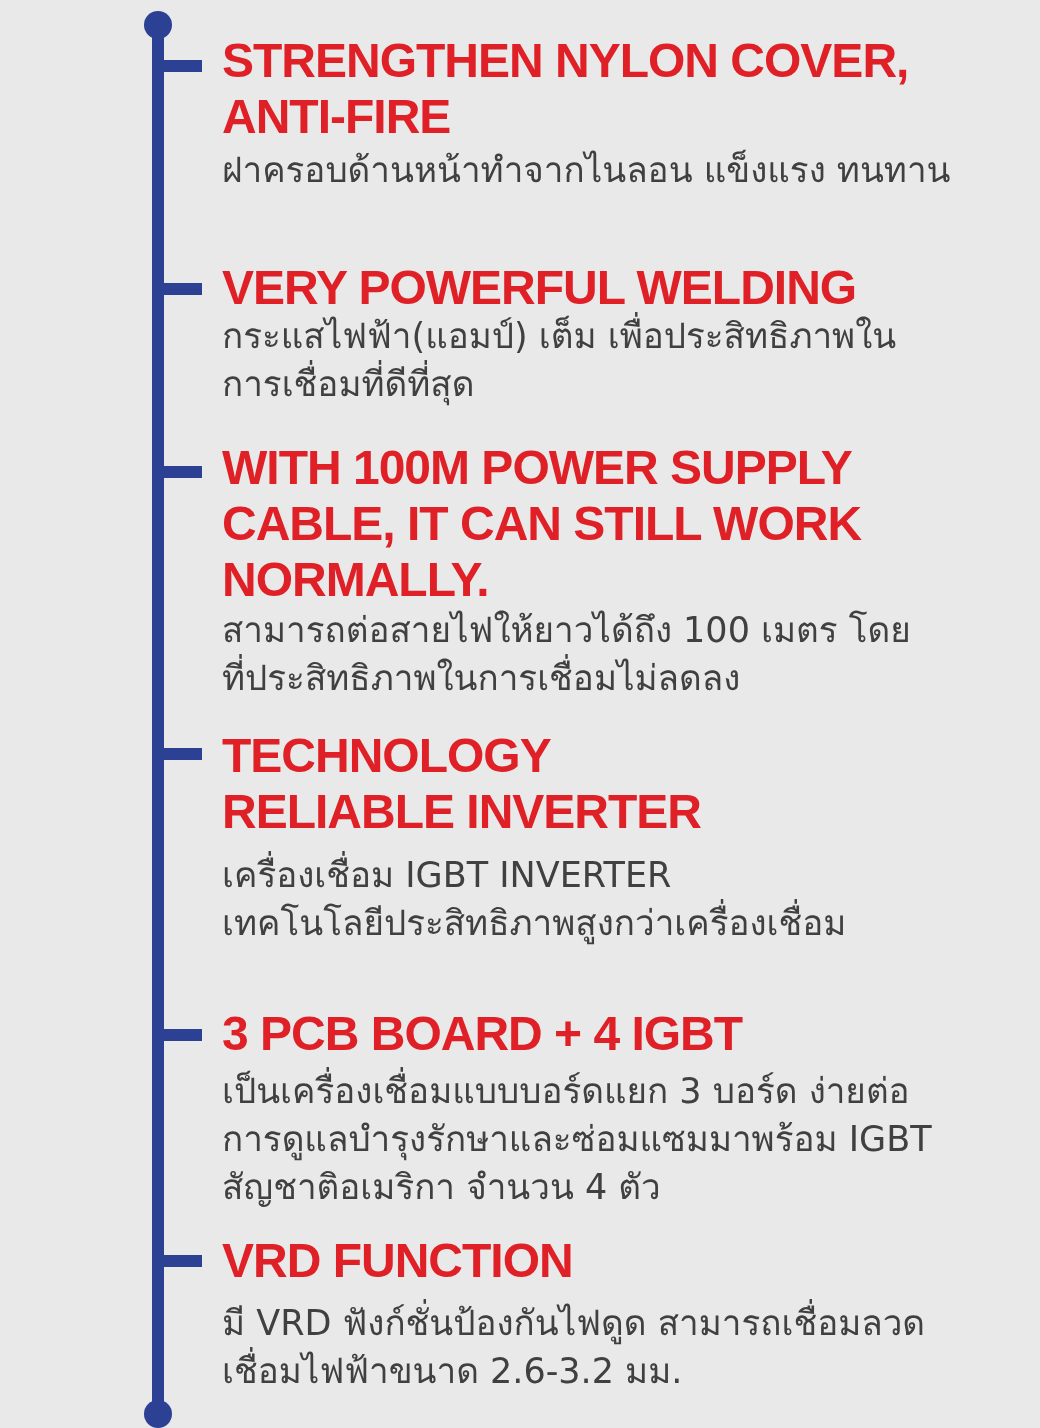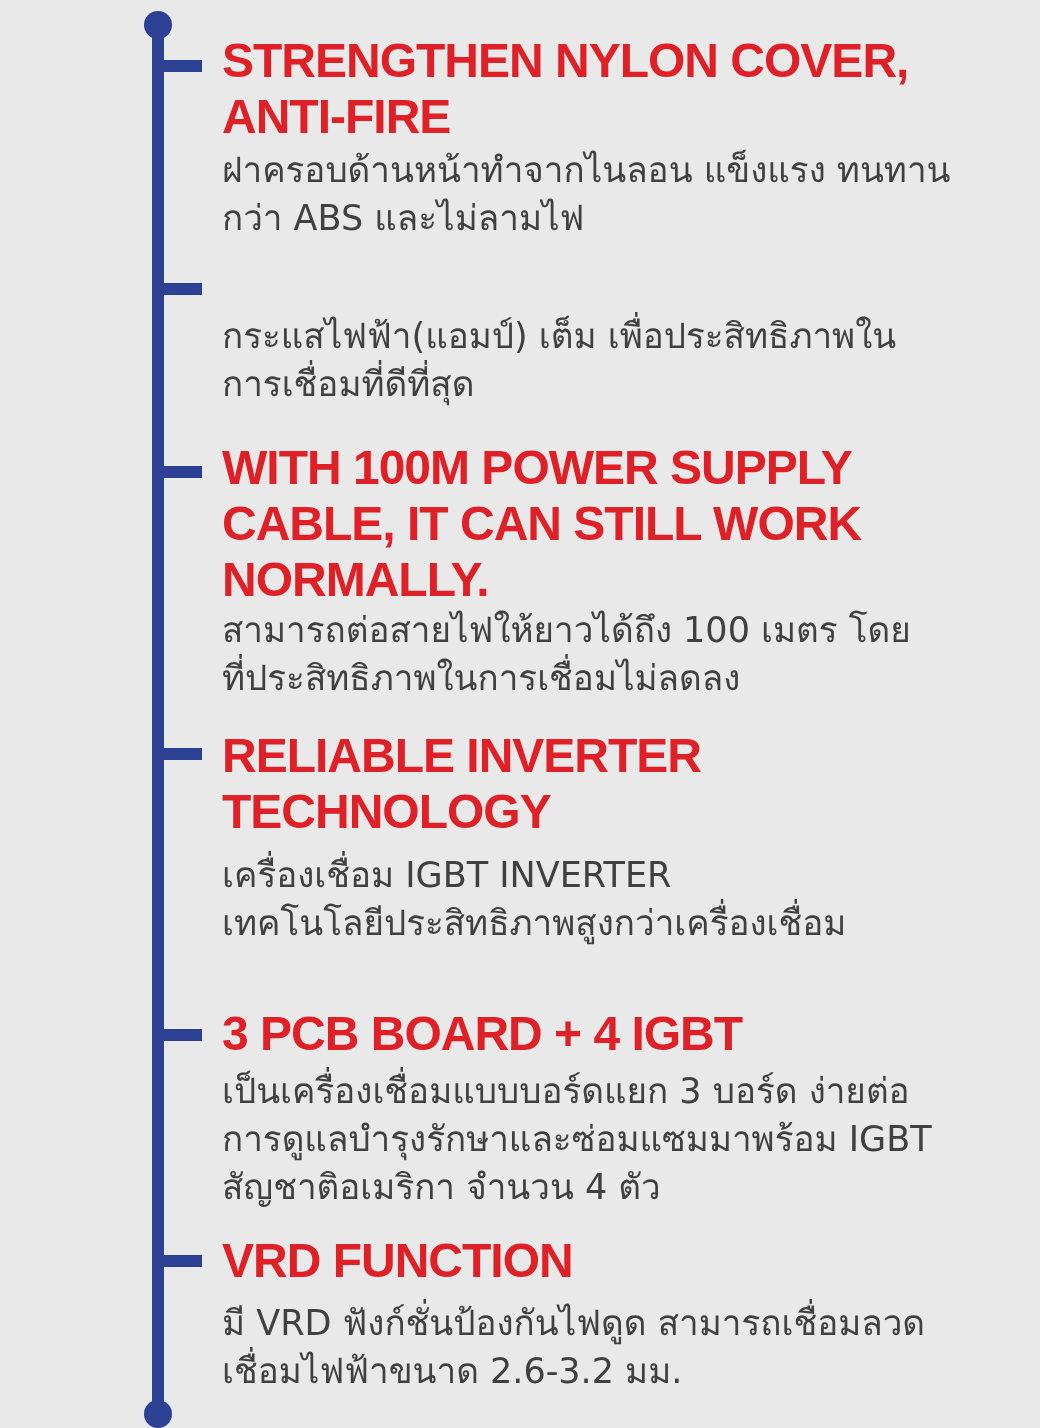--- a/index.html
+++ b/index.html
@@ -75,41 +75,43 @@
   <div class="tl-tick" style="top:748px"></div>
   <div class="tl-tick" style="top:1029px"></div>
   <div class="tl-tick" style="top:1255px"></div>
 
   <div class="hd" style="top:33px">
     <div>STRENGTHEN NYLON COVER,</div>
     <div>ANTI-FIRE</div>
   </div>
   <div class="bd" style="top:146px">
     <div>ฝาครอบด้านหน้าทำจากไนลอน แข็งแรง ทนทาน</div>
-    <div>กว่า ABS และไม่ลามไฟ</div>
   </div>
 
+  <div class="hd" style="top:260px">
+    <div>VERY POWERFUL WELDING</div>
+  </div>
   <div class="bd" style="top:312px">
     <div>กระแสไฟฟ้า(แอมป์) เต็ม เพื่อประสิทธิภาพใน</div>
     <div>การเชื่อมที่ดีที่สุด</div>
   </div>
 
   <div class="hd" style="top:440px">
     <div>WITH 100M POWER SUPPLY</div>
     <div>CABLE, IT CAN STILL WORK</div>
     <div>NORMALLY.</div>
   </div>
   <div class="bd" style="top:606px">
     <div>สามารถต่อสายไฟให้ยาวได้ถึง 100 เมตร โดย</div>
     <div>ที่ประสิทธิภาพในการเชื่อมไม่ลดลง</div>
   </div>
 
   <div class="hd" style="top:728px">
+    <div>TECHNOLOGY</div>
     <div>RELIABLE INVERTER</div>
-    <div>TECHNOLOGY</div>
   </div>
   <div class="bd" style="top:851px">
     <div>เครื่องเชื่อม IGBT INVERTER</div>
     <div>เทคโนโลยีประสิทธิภาพสูงกว่าเครื่องเชื่อม</div>
   </div>
 
   <div class="hd" style="top:1006px">
     <div>3 PCB BOARD + 4 IGBT</div>
   </div>
   <div class="bd" style="top:1067px">

